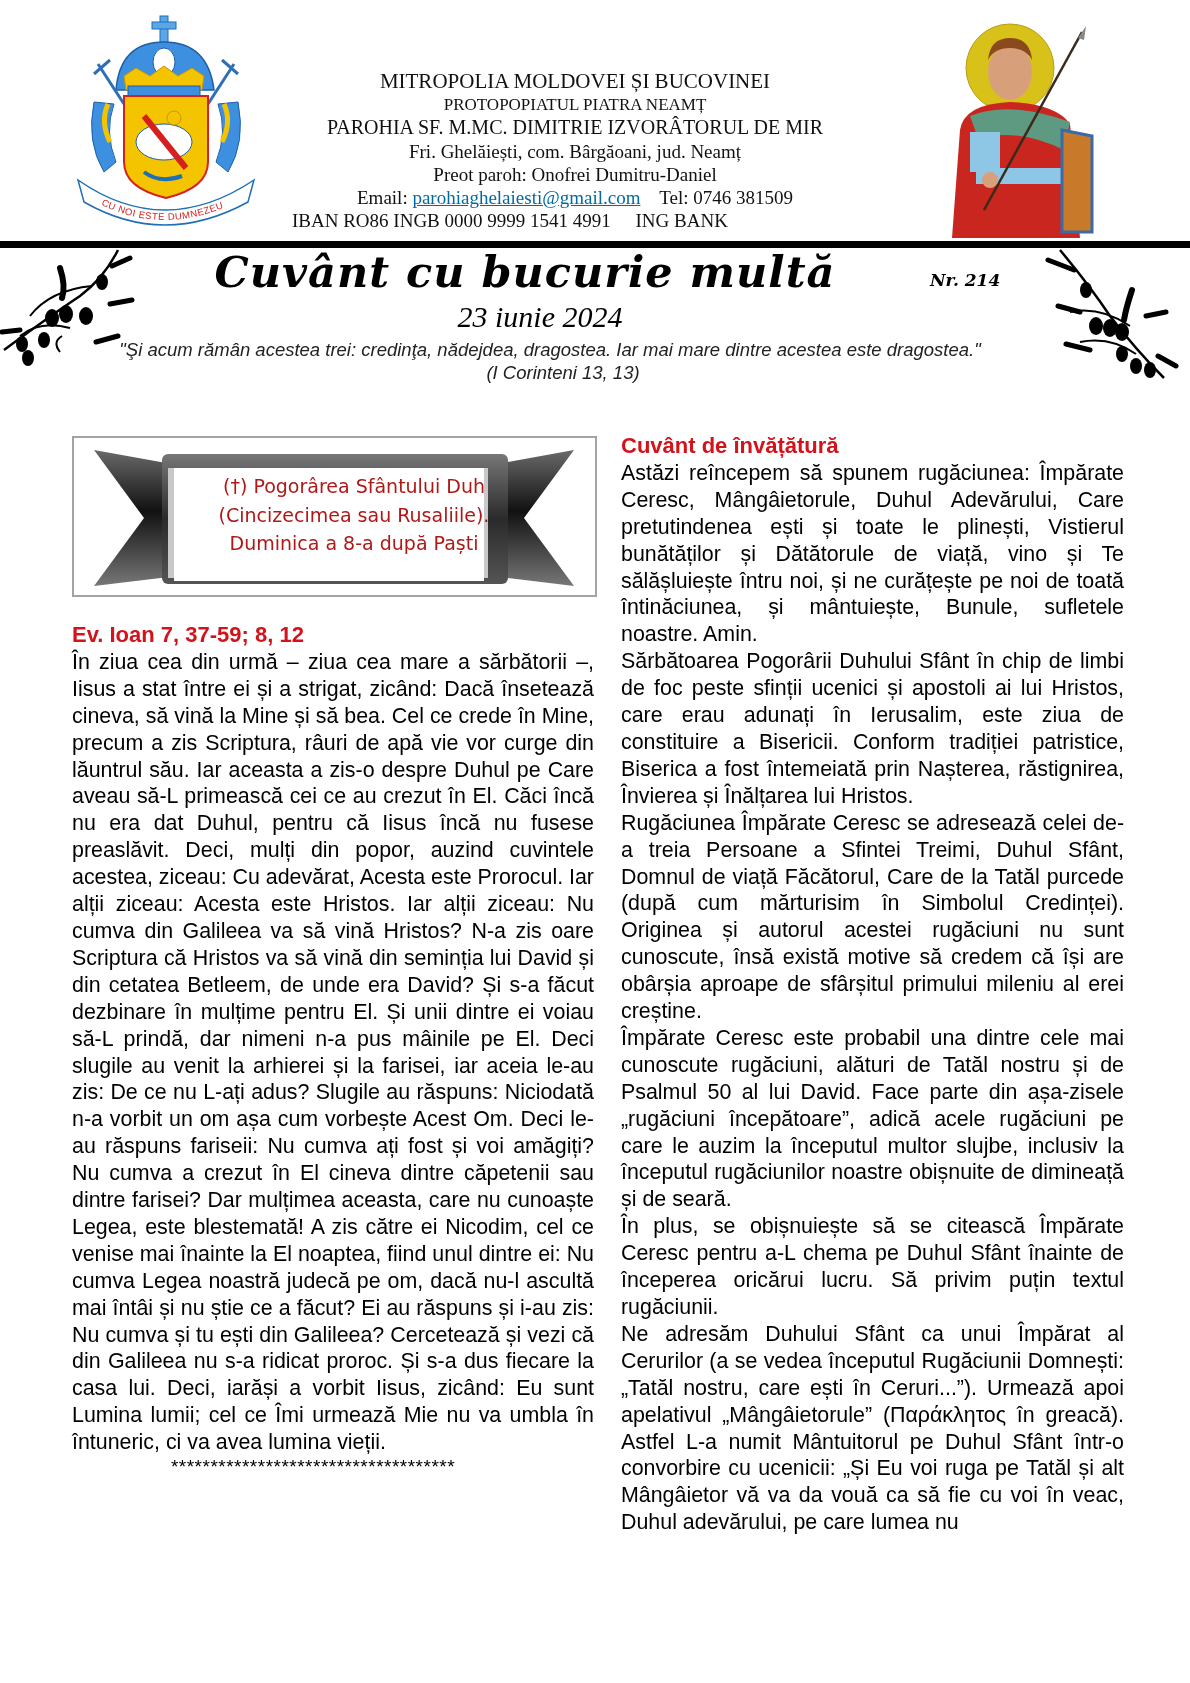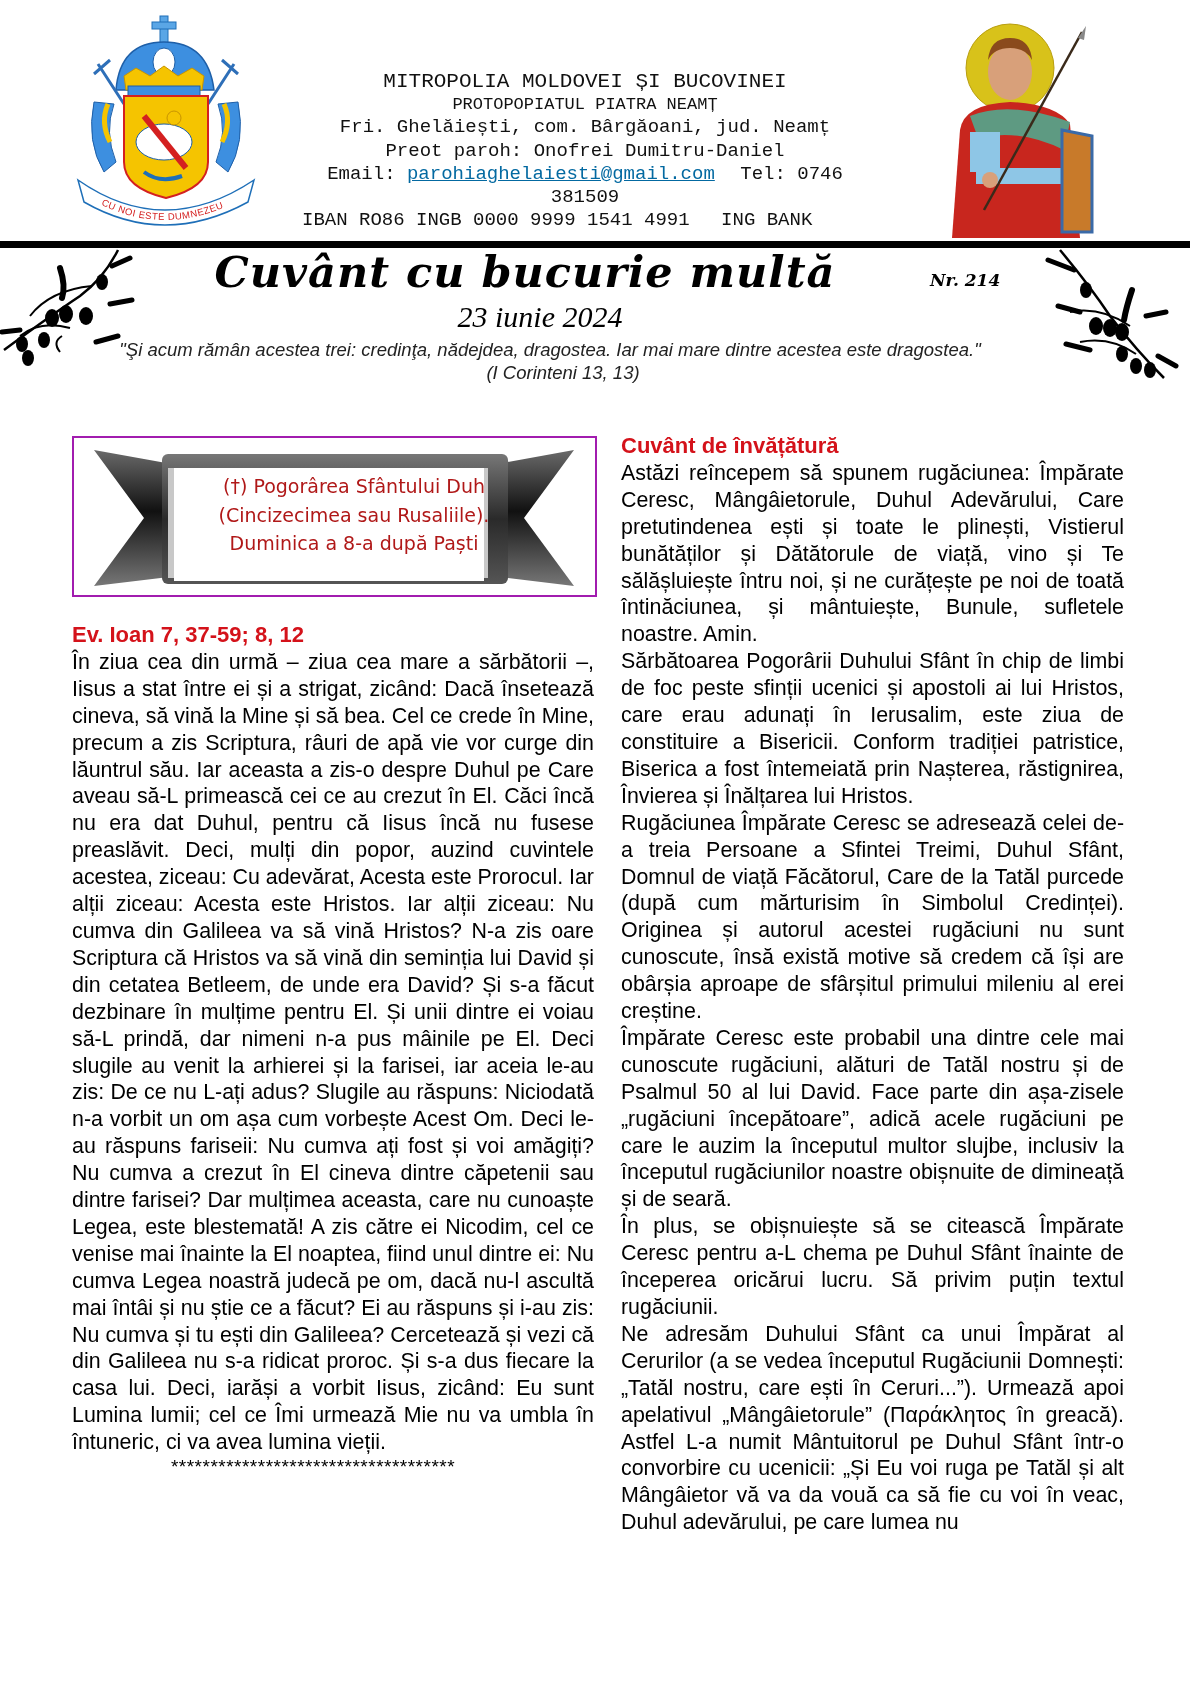--- a/index.html
+++ b/index.html
@@ -3,22 +3,22 @@
   <meta charset="utf-8">
   <style>
     * { box-sizing: border-box; margin: 0; padding: 0; }
     html, body { width: 1190px; height: 1683px; background: #ffffff; overflow: hidden; }
     body { position: relative; font-family: "Liberation Sans", sans-serif; color: #000; }
 
     
     .coat { position: absolute; left: 64px; top: 12px; width: 204px; height: 226px; }
     .saint { position: absolute; left: 930px; top: 20px; width: 170px; height: 218px; }
 
-    .masthead { position: absolute; left: 290px; top: 70px; width: 590px; text-align: center;
-      font-family: Liberation Mono, monospace; color: #111; line-height: 23.2px; }
+    .masthead { position: absolute; left: 280px; top: 70px; width: 590px; text-align: center;
+      font-family: Liberation Serif, serif; color: #111; line-height: 23.2px; }
     .masthead .l1 { font-size: 21px; }
     .masthead .l2 { font-size: 17px; }
     .masthead .l3 { font-size: 20px; }
     .masthead .l4, .masthead .l5 { font-size: 19px; }
     .masthead .l6 { font-size: 19px; }
     .masthead .l6 a { color: #0369a1; text-decoration: underline; }
     .masthead .l6 .tel { margin-left: 14px; }
     .masthead .l7 { font-size: 19px; text-align: left; padding-left: 12px; }
     .masthead .l7 .bank { margin-left: 20px; }
 
@@ -34,21 +34,21 @@
       font-weight: bold; font-style: italic; font-size: 17px; }
     .date { position: absolute; left: 340px; top: 300px; width: 400px; text-align: center;
       font-family: "Liberation Serif", serif; font-style: italic; font-size: 30px; line-height: 34px; }
     .motto { position: absolute; left: 100px; top: 338px; width: 900px; text-align: center;
       font-family: "Liberation Sans", sans-serif; font-style: italic; font-size: 18.5px;
       line-height: 23px; color: #222; }
     .motto .ref { margin-left: 26px; }
 
     
     .banner-box { position: absolute; left: 72px; top: 436px; width: 525px; height: 161px;
-      border: 2px solid #a21caf; background: #fff; }
+      border: 2px solid #a3a3a3; background: #fff; }
     .banner-box svg { position: absolute; left: 0; top: 0; }
     .banner-text { position: absolute; left: 120px; top: 34px; width: 320px; text-align: center;
       font-family: "DejaVu Sans", sans-serif; color: #b01818; font-size: 19px; line-height: 28.5px; }
 
     .col { position: absolute; font-size: 21.4px; line-height: 26.9px; text-align: justify; }
     .col-left { left: 72px; top: 622px; width: 522px; }
     .col-right { left: 621px; top: 433px; width: 503px; }
     .col h2 { color: #d4121a; font-size: 22px; font-weight: bold; line-height: 26.9px; }
     .col p { text-align: justify; }
     .stars { text-align: center; font-size: 19px; line-height: 22px; letter-spacing: 0.5px; padding-right: 40px; }
@@ -85,20 +85,21 @@
     <path id="mottoArc" d="M28 188 Q100 228 176 188" fill="none"></path>
     <text font-family="Liberation Sans, sans-serif" font-size="9.5" fill="#d42020" letter-spacing="0.5">
       <textPath href="#mottoArc" startOffset="10">CU NOI ESTE DUMNEZEU</textPath>
     </text>
   </svg>
 </div>
 
 <div class="masthead">
   <div class="l1">MITROPOLIA MOLDOVEI ȘI BUCOVINEI</div>
   <div class="l2">PROTOPOPIATUL PIATRA NEAMȚ</div>
+  <div class="l3">PAROHIA SF. M.MC. DIMITRIE IZVORÂTORUL DE MIR</div>
   <div class="l4">Fri. Ghelăiești, com. Bârgăoani, jud. Neamț</div>
   <div class="l5">Preot paroh: Onofrei Dumitru-Daniel</div>
   <div class="l6">
     <span>Email:</span>
     <a>parohiaghelaiesti@gmail.com</a>
     <span class="tel">Tel: 0746 381509</span>
   </div>
   <div class="l7">
     <span>IBAN RO86 INGB 0000 9999 1541 4991</span>
     <span class="bank">ING BANK</span>

